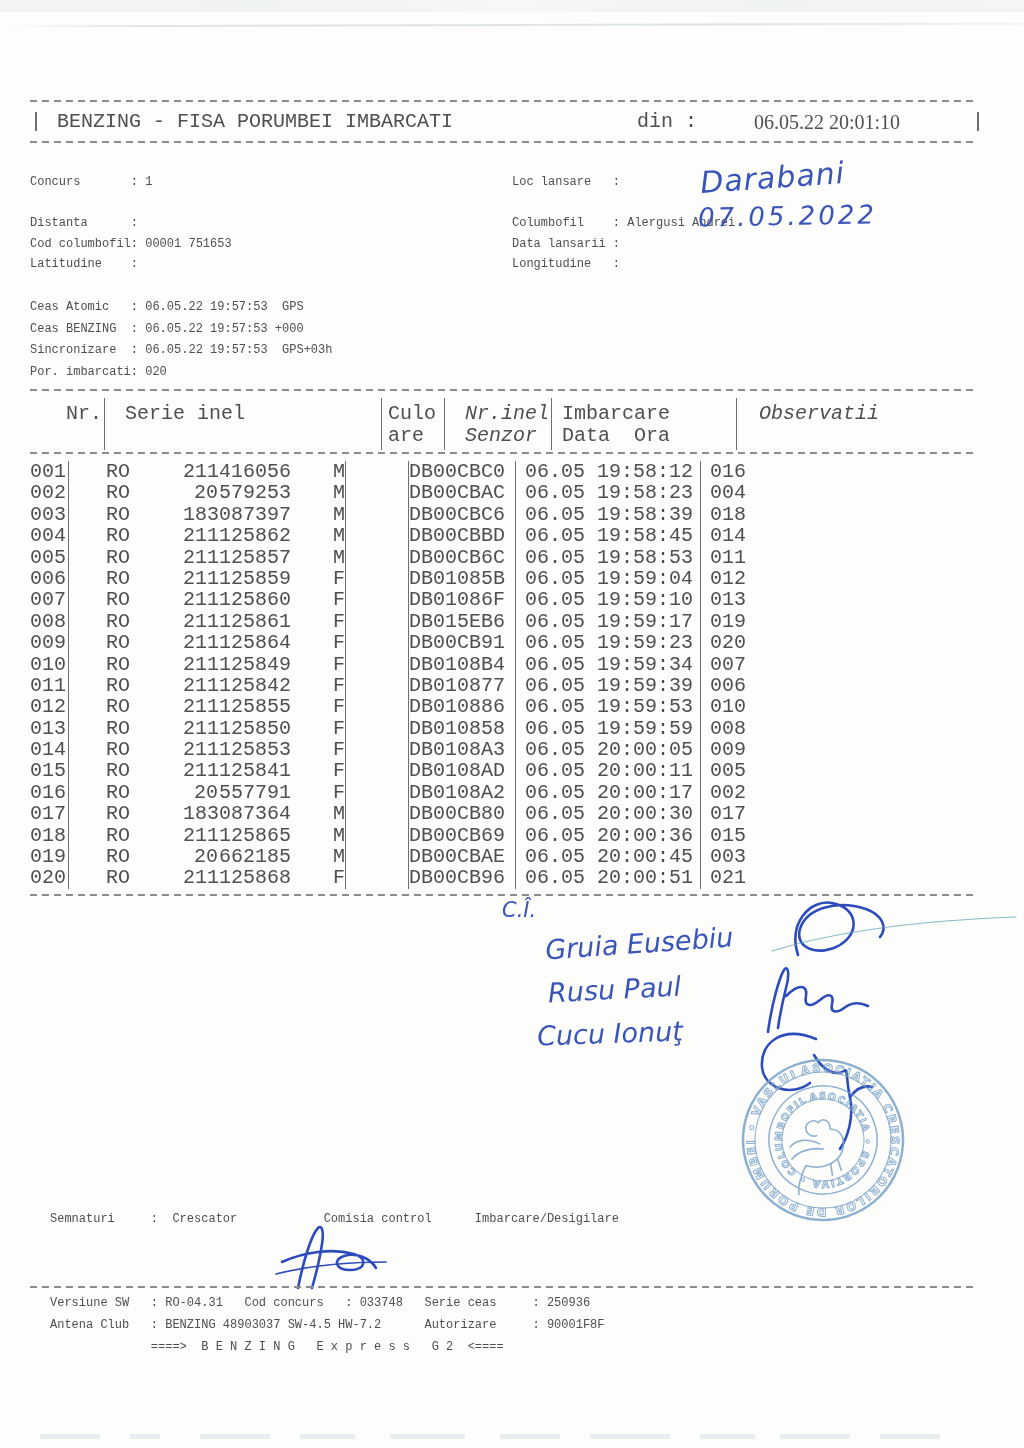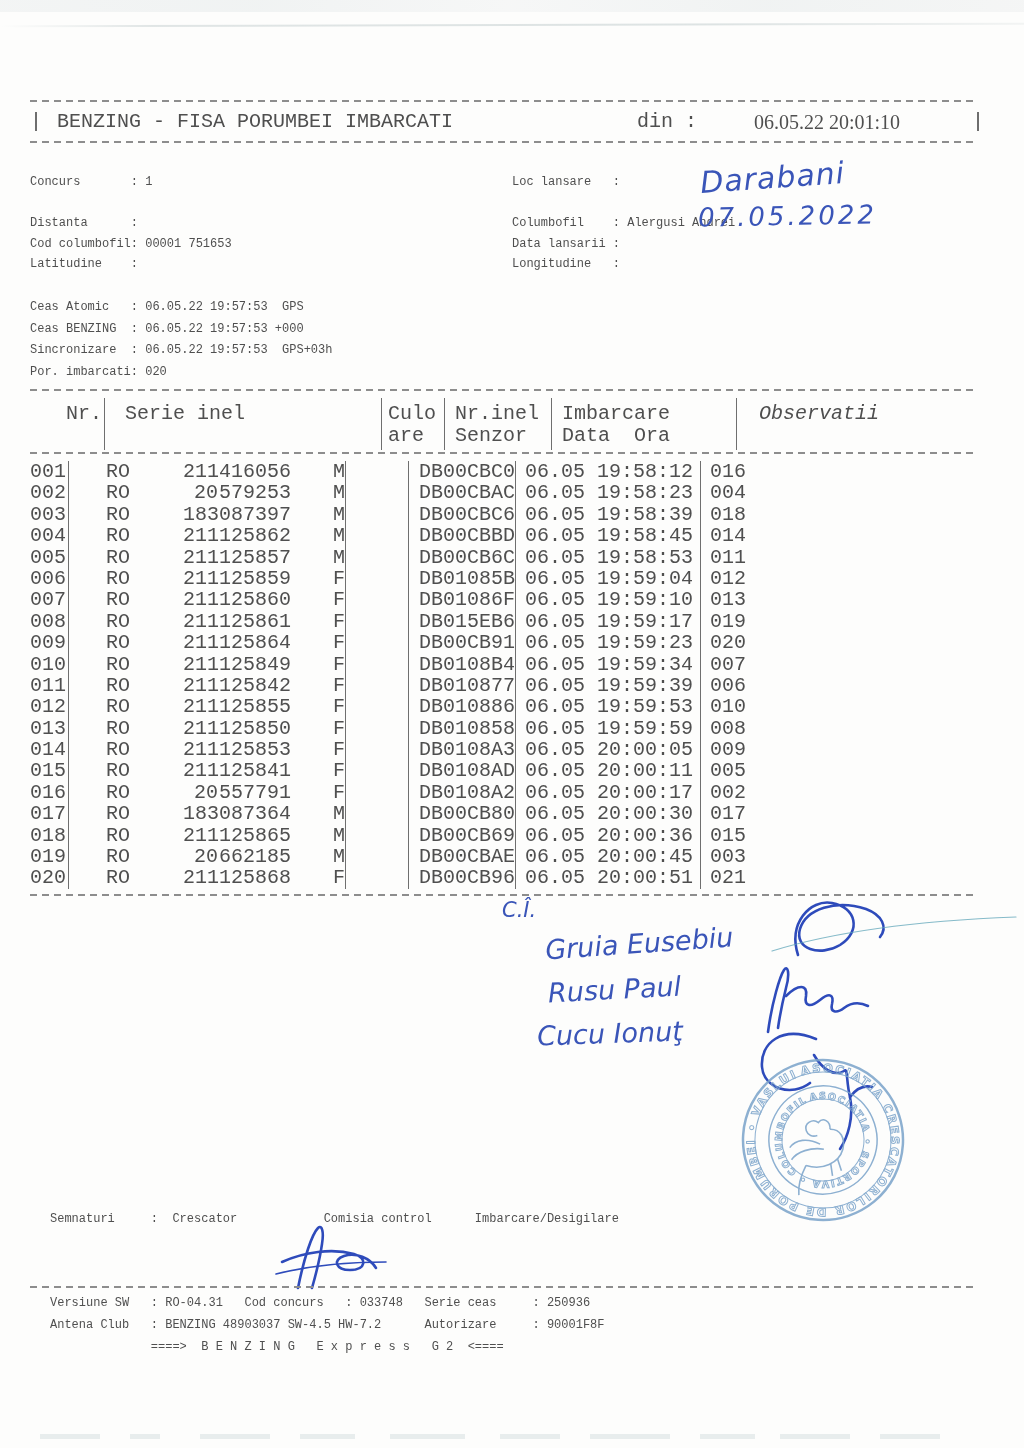--- a/index.html
+++ b/index.html
@@ -25,30 +25,30 @@
   .hrow span{position:absolute;white-space:pre;}
   .h-barL{left:0;} .h-title{left:27px;} .h-din{left:607px;} .h-ts{left:724px;font-family:Liberation Serif, serif;} .h-barR{left:942px;}
   
   .thead{position:absolute;top:398px;left:30px;width:945px;display:flex;font-size:20px;margin-left:36px;}
   .thead .hc{box-sizing:border-box;height:52px;padding-top:5px;}
   .thead .hc div{height:21.5px;line-height:21.5px;white-space:pre;}
   .w-nr{width:38px;} .w-serie{width:277px;} .w-culo{width:63px;}
   .w-senz{width:107px;} .w-imb{width:185px;} .w-obs{width:275px;}
   .bl{border-left:1.5px solid #6f6f6f;}
   .thead .w-serie{padding-left:20px;} .thead .w-culo{padding-left:6px;}
-  .thead .w-senz{padding-left:10px;} .thead .w-imb{padding-left:10px;} .thead .w-obs{padding-left:22px;font-style:italic;}
+  .thead .w-senz{padding-left:20px;font-style:italic;} .thead .w-imb{padding-left:10px;} .thead .w-obs{padding-left:22px;font-style:italic;}
   .tbody{position:absolute;top:461px;left:30px;width:945px;}
   .trow{display:flex;height:21.4px;font-size:20px;line-height:21.4px;}
   .trow .c{box-sizing:border-box;white-space:pre;overflow:hidden;}
   .c.serie{display:flex;}
   .serie .cty{padding-left:37px;width:62px;}
   .serie .yr{margin-left:40px;width:24px;}
   .serie .ring{width:94px;text-align:right;}
   .serie .sex{margin-left:42px;width:14px;}
-  .c.senz{padding-left:10px;} .c.obs{padding-left:9px;}
+  .c.senz{padding-left:0;} .c.obs{padding-left:9px;}
   .c.imb{display:flex;padding-left:9px;}
   .imb .t{margin-left:12px;}
   
   .hw{position:absolute;font-family:"DejaVu Sans",sans-serif;font-style:italic;color:#3a55b8;white-space:pre;}
   .hw-loc{left:700px;top:160px;font-size:30px;transform:rotate(-4deg);letter-spacing:1px;}
   .hw-date{left:698px;top:201px;font-size:26px;letter-spacing:3px;transform:rotate(-1deg);}
   .hw-ci{left:502px;top:898px;font-size:21px;}
   .hw-n1{left:545px;top:928px;font-size:27px;transform:rotate(-4deg);}
   .hw-n2{left:548px;top:974px;font-size:27px;transform:rotate(-3deg);}
   .hw-n3{left:537px;top:1018px;font-size:27px;transform:rotate(-2deg);}

